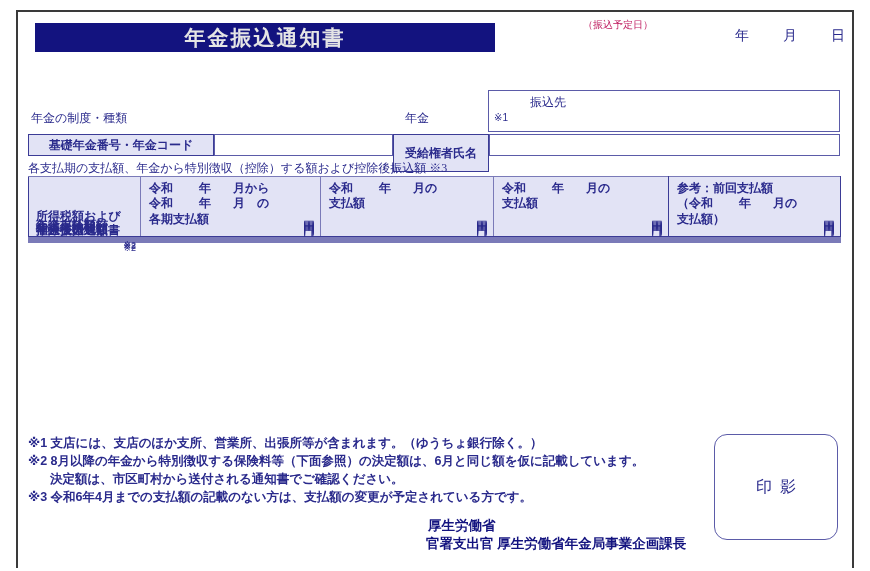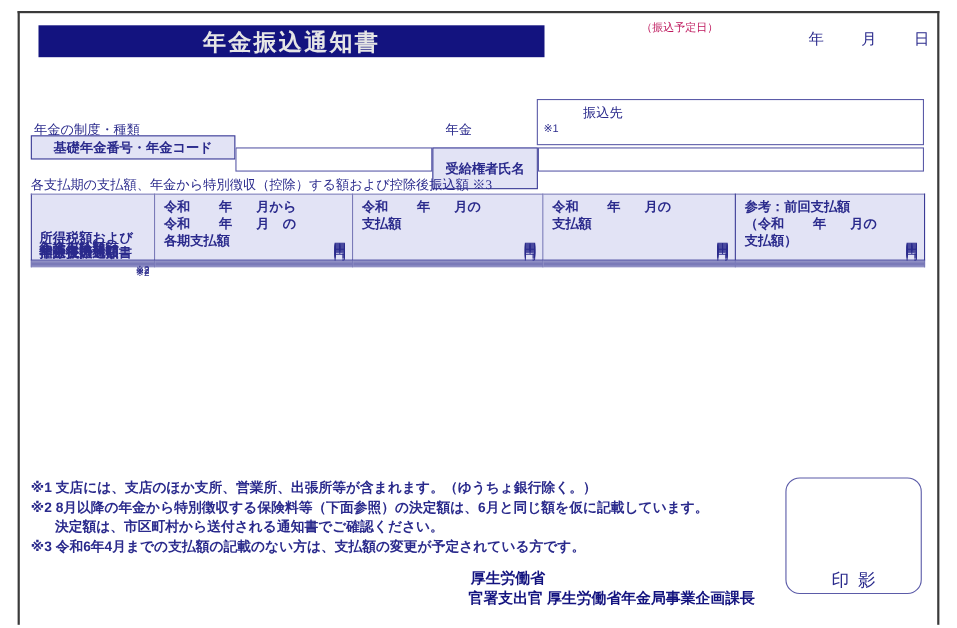--- a/index.html
+++ b/index.html
@@ -128,21 +128,21 @@
     justify-content: center;
     white-space: nowrap;
   }
   .field-input {
     position: absolute;
     border: 1.5px solid #5b5ba8;
     background: #ffffff;
     box-sizing: border-box;
   }
 
-  #lbl-kiso   { left: 28px;  top: 123px; width: 186px; height: 22px; }
+  #lbl-kiso   { left: 28px;  top: 134px; width: 186px; height: 22px; }
   #in-kiso    { left: 214px; top: 134px; width: 179px; height: 22px; }
   #lbl-shikyu { left: 393px; top: 134px; width: 96px;  height: 38px; }
   #in-shikyu  { left: 489px; top: 134px; width: 351px; height: 22px; }
 
   
   #tbl {
     position: absolute;
     left: 28px;
     top: 176px;
     width: 812px;
@@ -255,21 +255,21 @@
   #stamp {
     position: absolute;
     left: 714px;
     top: 434px;
     width: 124px;
     height: 106px;
     border: 1.7px solid #5b5ba8;
     border-radius: 13px;
     box-sizing: border-box;
     display: flex;
-    align-items: flex-end;
+    align-items: center;
     justify-content: center;
     background: #ffffff;
   }
   #stamp .stamp-text {
     font-size: 16px;
     letter-spacing: 8px;
     color: #2a2a8c;
     text-indent: 8px;
   }
 

